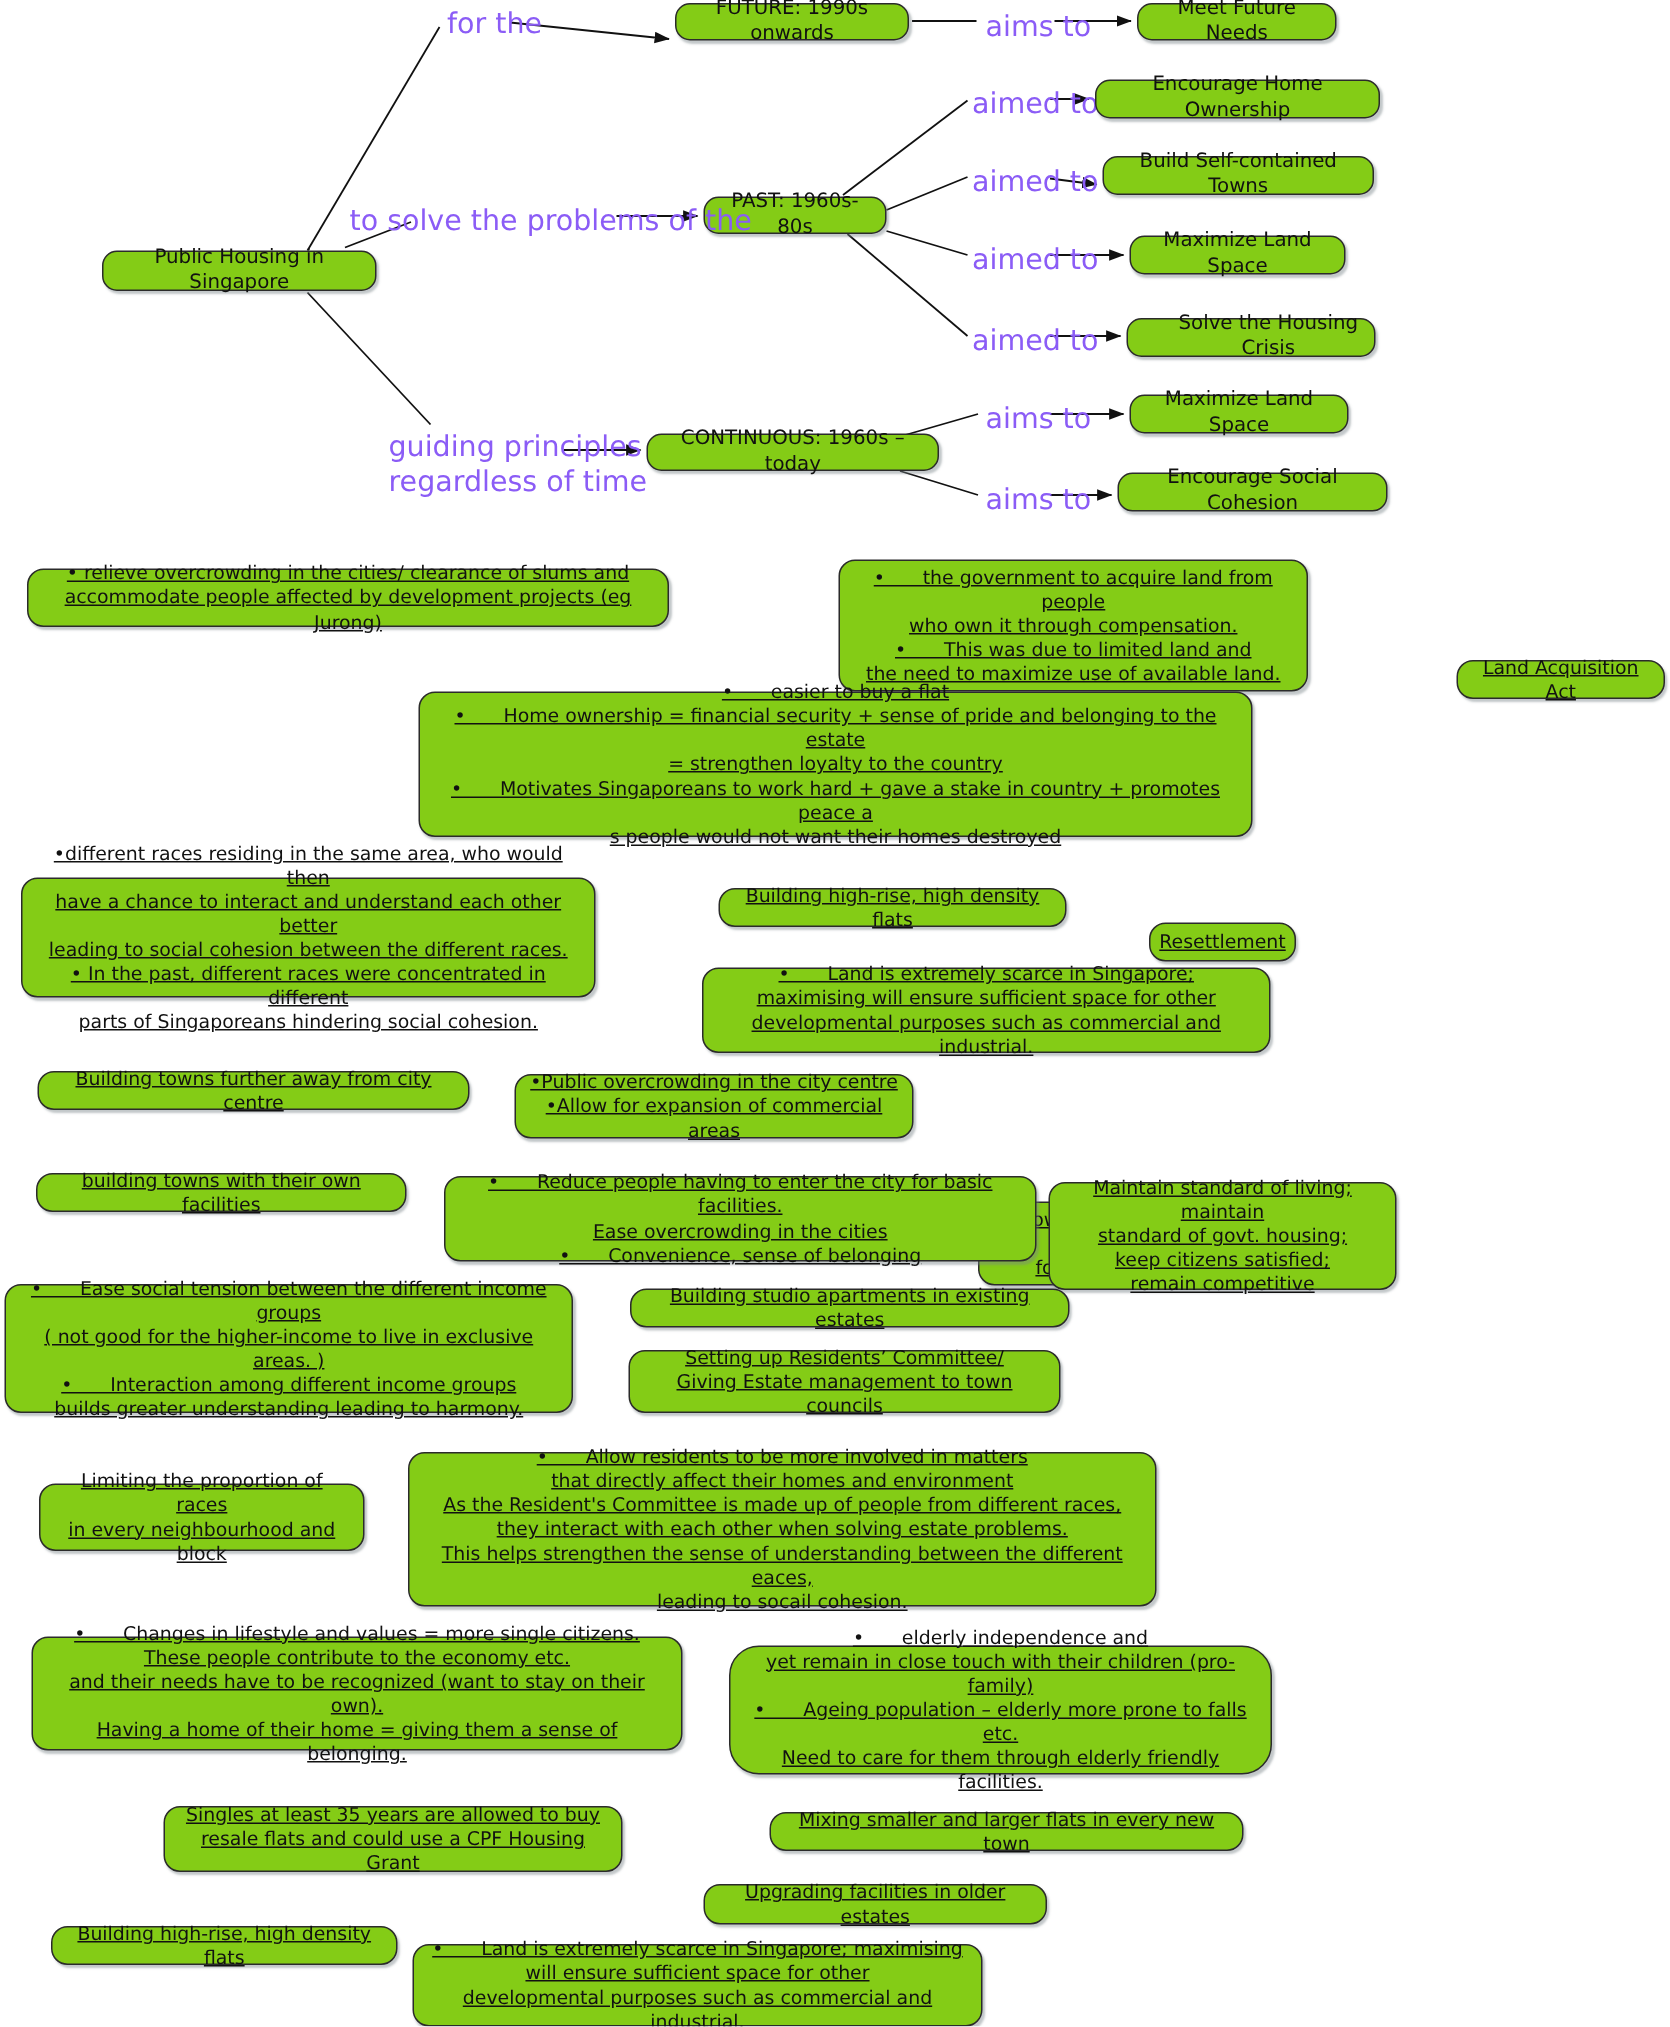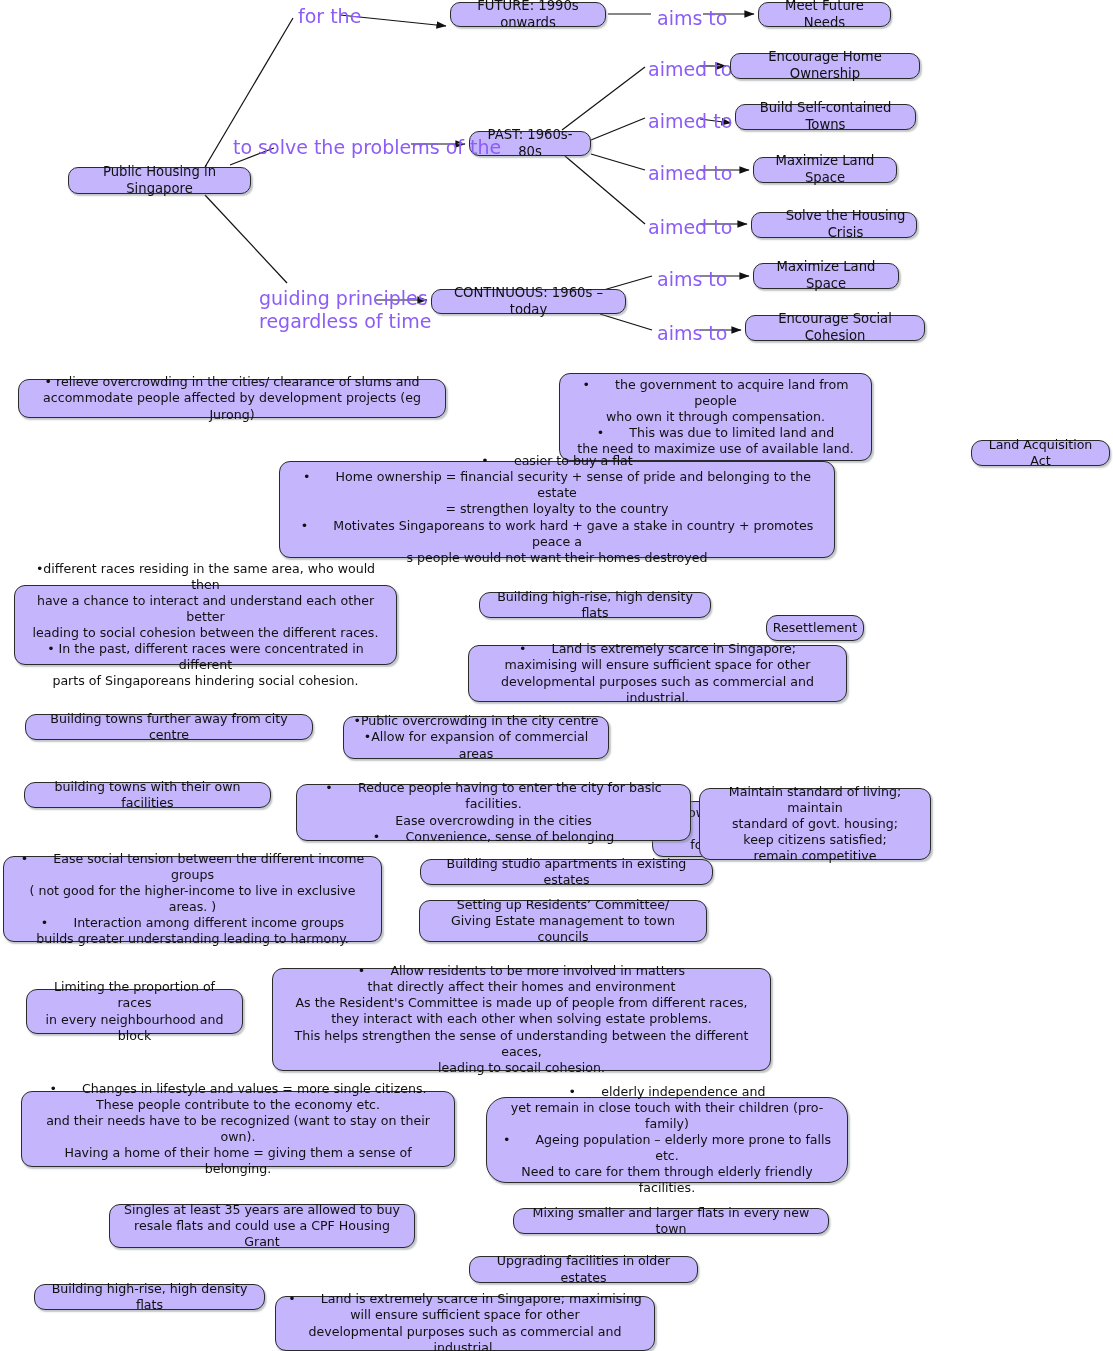--- a/index.html
+++ b/index.html
@@ -22,21 +22,21 @@
     position: absolute;
     left: 0;
     top: 0;
     width: 1113px;
     height: 1351px;
     pointer-events: none;
   }
   .node {
     position: absolute;
     box-sizing: border-box;
-    background: #c4b5fd;
+    background: #84cc16;
     border: 1.3px solid #2b2b2b;
     border-radius: 9px;
     display: flex;
     align-items: center;
     justify-content: center;
     text-align: center;
     line-height: 1.28;
     color: #111111;
     box-shadow: 1.5px 2px 1.5px rgba(120,130,135,0.45);
     white-space: pre-line;
@@ -44,20 +44,21 @@
   }
   .node.tree {
     font-size: 13.2px;
     border-radius: 10px;
     padding: 3px 10px;
   }
   .node.detail {
     font-size: 12.6px;
     border-radius: 11px;
     padding: 5px 9px;
+    text-decoration: underline;
   }
   .edge-label {
     position: absolute;
     font-size: 19px;
     color: #8b5cf6;
     white-space: pre-line;
     line-height: 1.22;
   }
 </style>
 </head>

